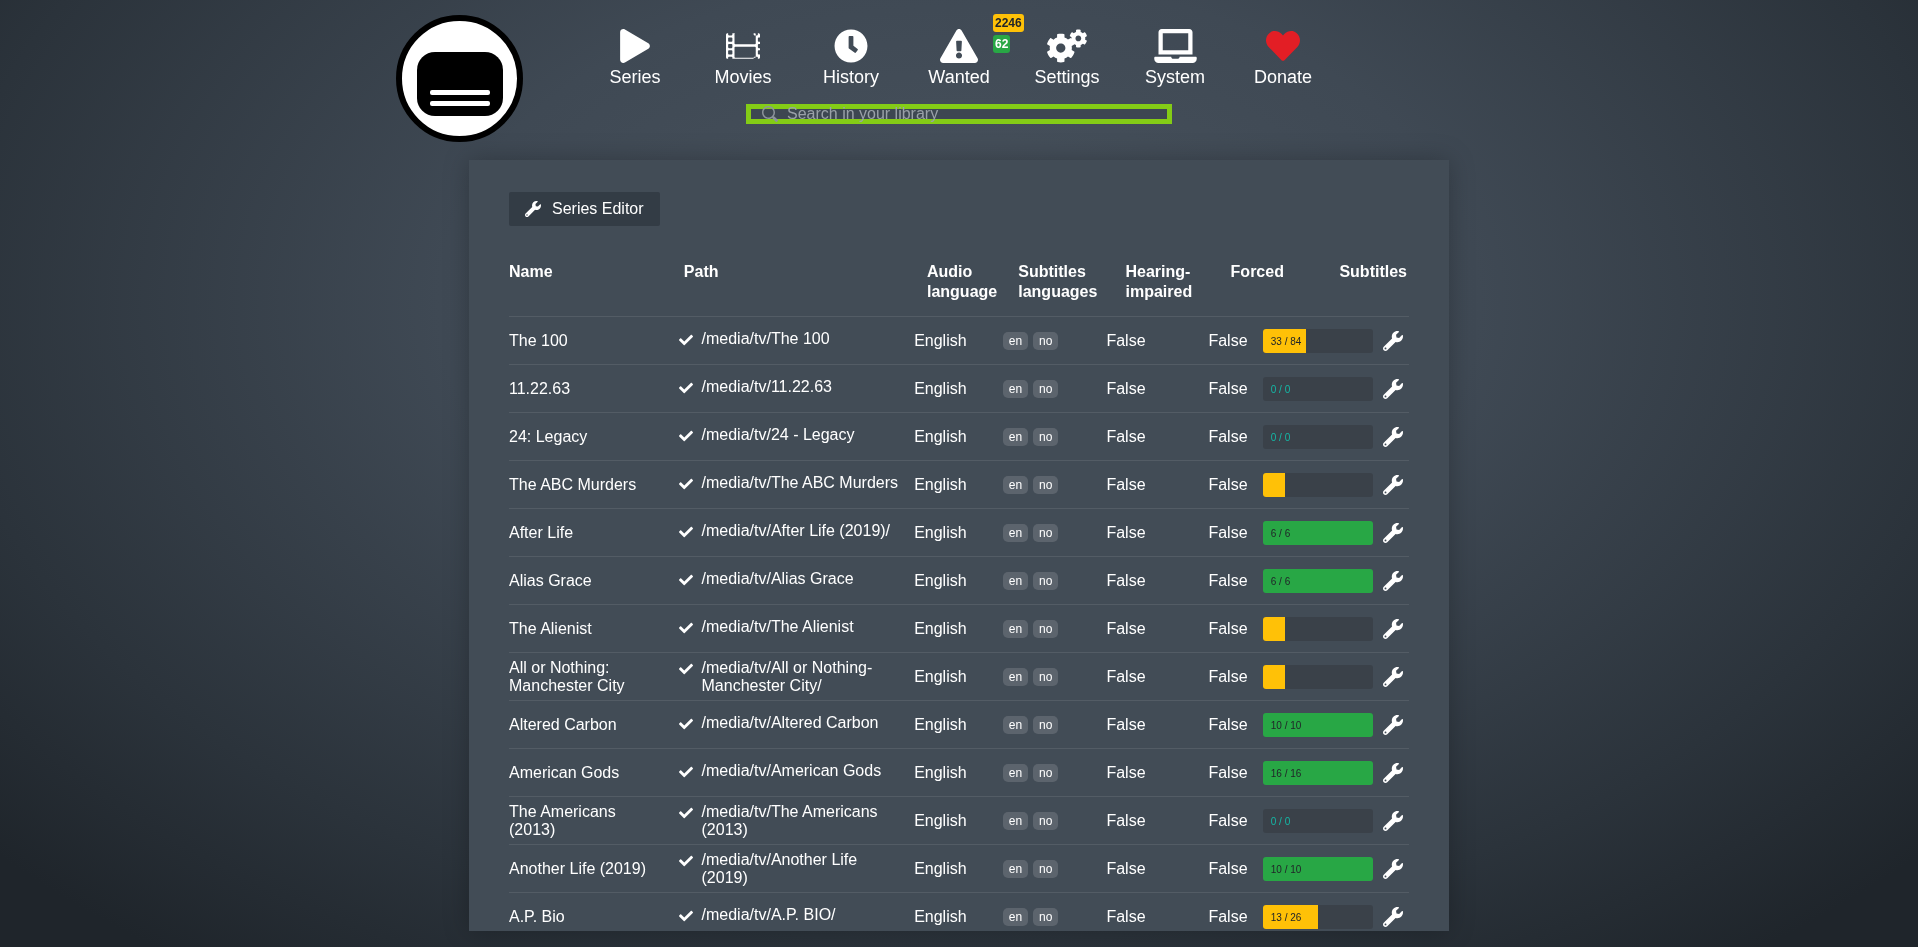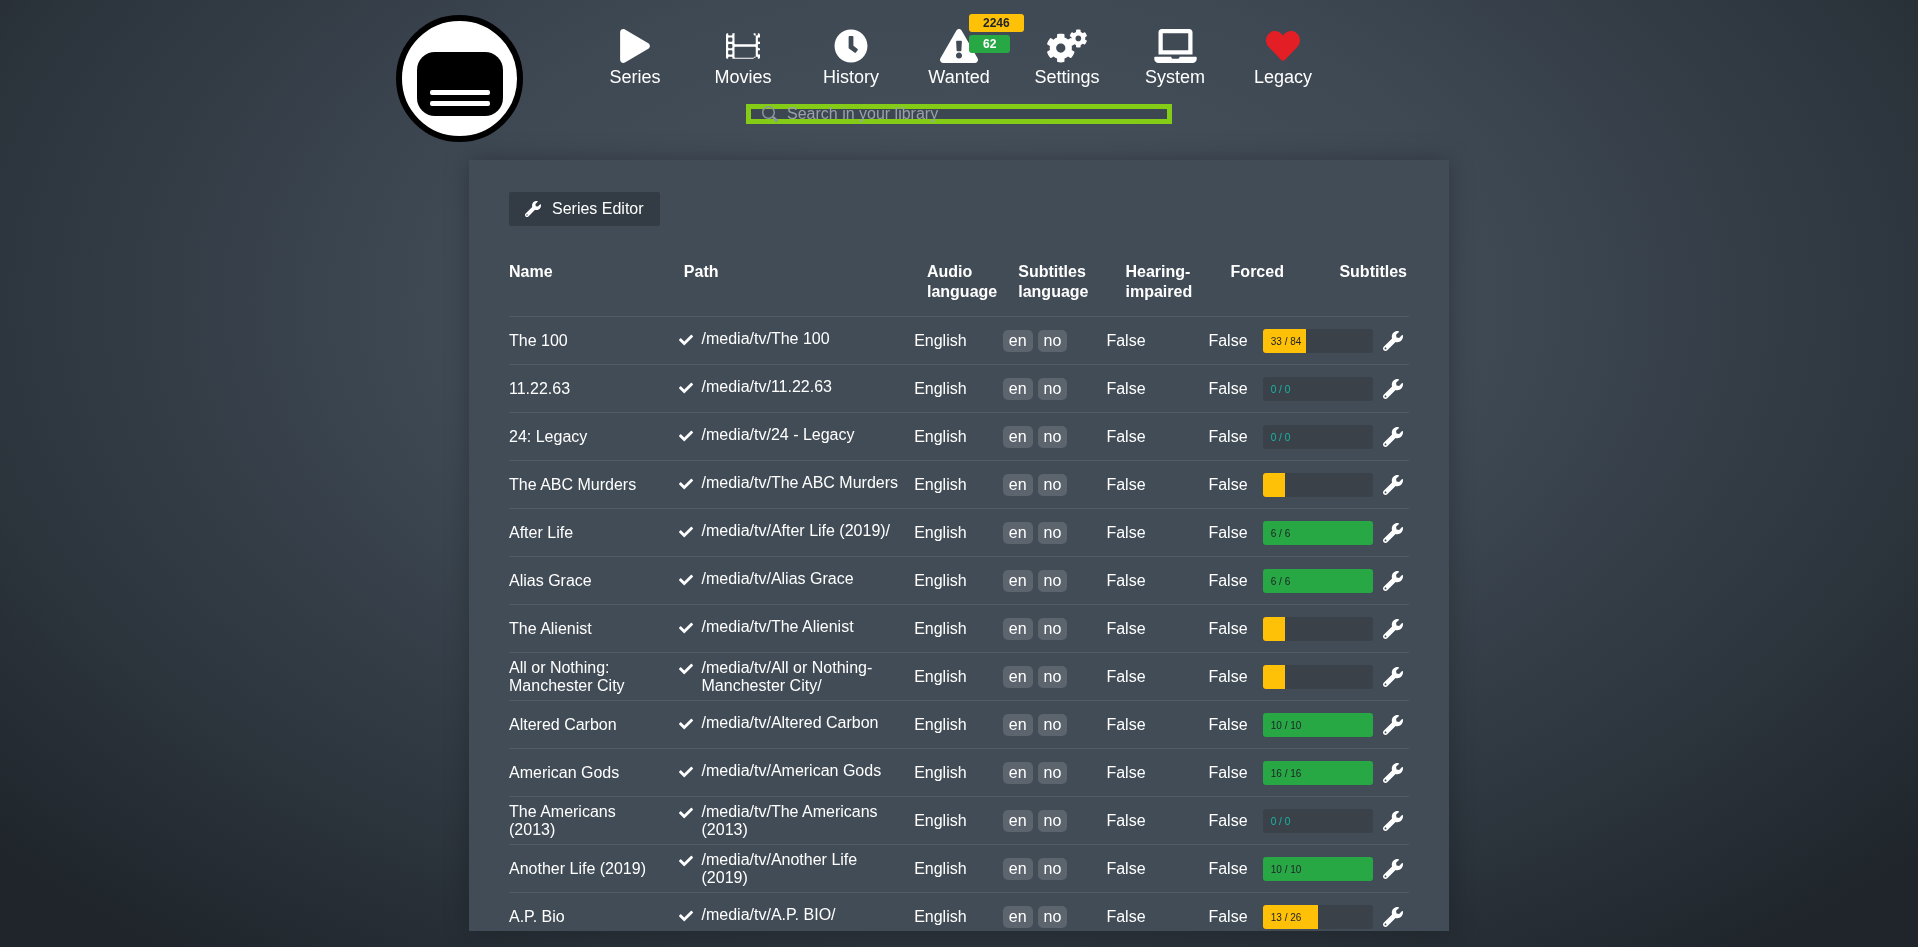--- a/index.html
+++ b/index.html
@@ -19,21 +19,21 @@
   .logo-screen .l1 { bottom:21px; }
   .logo-screen .l2 { bottom:10px; }
 
   
   .nav { display:flex; justify-content:center; gap:32px; padding-top:26px; }
   .nav-item { width:76px; display:flex; flex-direction:column; align-items:center; cursor:pointer; position:relative; }
   .nav-icon { height:40px; display:flex; align-items:center; justify-content:center; }
   .nav-icon svg { fill:#fff; }
   .nav-label { font-size:18px; margin-top:1px; }
   .nav-badges { position:absolute; top:-12px; left:50%; margin-left:10px; display:flex; flex-direction:column; align-items:flex-start; gap:3px; }
-  .nav-badge { font-size:12px; line-height:1; padding:3px 14px; border-radius:3px; font-weight:bold; }
+  .nav-badge { font-size:12px; line-height:1; padding:3px 2px; border-radius:3px; font-weight:bold;margin-left:24px; }
   .nav-badge.warn { color:#212529; }
   .nav-badge.succ { color:#fff; }
 
   
   .search { width:426px; height:20px; margin:16px auto 0; background:#3d4751; border:5px solid #84cc16;
             display:flex; align-items:center; padding:0 11px; }
   .search svg { fill:#8d949b; flex:0 0 auto; }
   .search input { flex:1; background:transparent; border:none; outline:none; color:#fff; font-size:16px;
                   margin-left:9px; font-family:"Liberation Sans", sans-serif; }
   .search input::placeholder { color:#9aa1a8; }
@@ -53,21 +53,21 @@
   .c-name   { width:200px; padding-right:14px; }
   .c-path   { width:279px; padding-right:14px; display:flex; align-items:flex-start; gap:9px; }
   .c-audio  { width:104px; padding-right:10px; }
   .c-langs  { width:124px; display:flex; gap:5px; }
   .c-hi     { width:120px; padding-right:10px; }
   .c-forced { width:65px;  }
   .c-subs   { width:139px;text-align:right; }
   .c-action { flex:1; display:flex; justify-content:flex-end; padding-right:2px; }
   .check { margin-top:3px; flex:0 0 auto; }
   .check svg { fill:#fff; }
-  .lang-badge { background:#5c646d; color:#fff; font-size:16px; padding:3px 6px; border-radius:5px; line-height:1; align-self:center; }
+  .lang-badge { background:#5c646d; color:#fff; font-size:12px; padding:3px 6px; border-radius:5px; line-height:1; align-self:center; }
 
   .progress { position:relative; width:110px; height:24px; background:#3a4149; border-radius:3px; overflow:hidden; }
   .progress-fill { height:100%; width:0; }
   .progress-label { position:absolute; left:8px; top:50%; transform:translateY(-50%); font-size:10px; color:#212529; white-space:nowrap; }
   .progress.empty .progress-label { color:#14b8a6; }
 
   .row-edit { background:none; border:none; cursor:pointer; padding:4px; }
   .row-edit svg { fill:#fff; display:block; }
 </style>
 </head>
@@ -143,21 +143,21 @@
       </span>
       <span class="nav-label">System</span>
     </div>
 
     <div class="nav-item">
       <span class="nav-icon">
         <svg width="36" height="34" viewBox="0 0 512 512">
             <path d="M462.3 62.6C407.5 15.9 326 24.3 275.7 76.2L256 96.5l-19.7-20.3C186.1 24.3 104.5 15.9 49.7 62.6c-62.8 53.6-66.1 149.8-9.9 207.9l193.5 199.8c12.5 12.9 32.8 12.9 45.3 0l193.5-199.8c56.3-58.1 53-154.3-9.8-207.9z" fill="#e31e25"></path>
           </svg>
       </span>
-      <span class="nav-label">Legacy</span>
+      <span class="nav-label">Donate</span>
     </div>
   </nav>
 
   <div class="search">
     <svg width="16" height="16" viewBox="0 0 512 512">
         <path d="M505 442.7L405.3 343c-4.5-4.5-10.6-7-17-7H372c27.6-35.3 44-79.7 44-128C416 93.1 322.9 0 208 0S0 93.1 0 208s93.1 208 208 208c48.3 0 92.7-16.4 128-44v16.3c0 6.4 2.5 12.5 7 17l99.7 99.7c9.4 9.4 24.6 9.4 33.9 0l28.3-28.3c9.4-9.3 9.4-24.5.1-33.9zm-297-74.7c-88.4 0-160-71.6-160-160S119.6 48 208 48s160 71.6 160 160-71.6 160-160 160z"></path>
       </svg>
     <input type="text" placeholder="Search in your library" style="">
   </div>
 </div>
@@ -168,21 +168,21 @@
         <path d="M507.73 109.1c-2.24-9.03-13.54-12.09-20.12-5.51l-74.36 74.36-67.88-11.31-11.31-67.88 74.36-74.36c6.62-6.62 3.43-17.9-5.66-20.16-47.38-11.74-99.55.91-136.58 37.93-39.64 39.64-50.55 97.1-34.05 147.2L18.74 402.76c-24.99 24.99-24.99 65.51 0 90.5 24.99 24.99 65.51 24.99 90.5 0l213.21-213.21c50.12 16.71 107.47 5.68 147.37-34.22 37.07-37.07 49.7-89.32 37.91-136.73zM64 472c-13.25 0-24-10.75-24-24 0-13.26 10.75-24 24-24s24 10.74 24 24c0 13.25-10.75 24-24 24z"></path>
       </svg>
     <span>Series Editor</span>
   </button>
 
   <div class="table">
     <div class="thead">
       <div class="c-name">Name</div>
       <div class="c-path">Path</div>
       <div class="c-audio">Audio language</div>
-      <div class="c-langs">Subtitles language</div>
+      <div class="c-langs">Subtitles languages</div>
       <div class="c-hi">Hearing-impaired</div>
       <div class="c-forced">Forced</div>
       <div class="c-subs">Subtitles</div>
       <div class="c-action"></div>
     </div>
     <div>
         <div class="trow">
     <div class="c-name">The 100</div>
     <div class="c-path">
       <span class="check">

